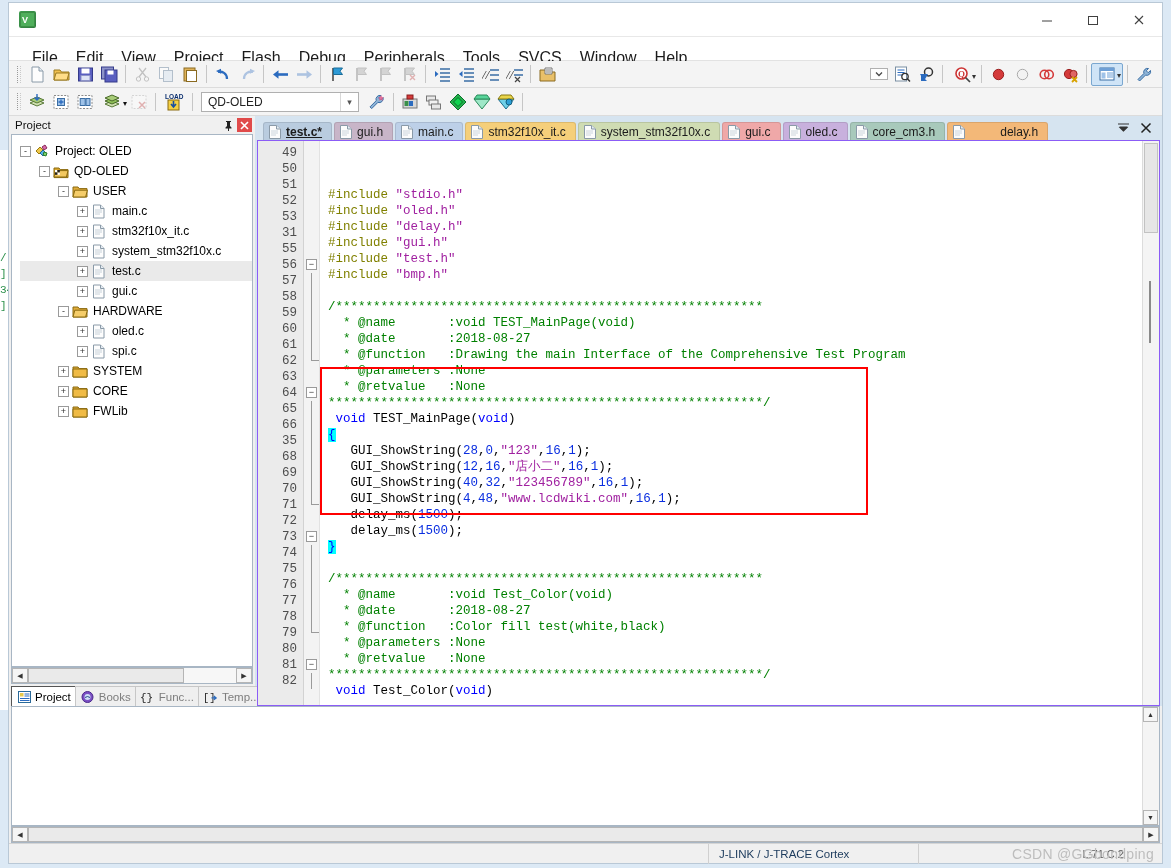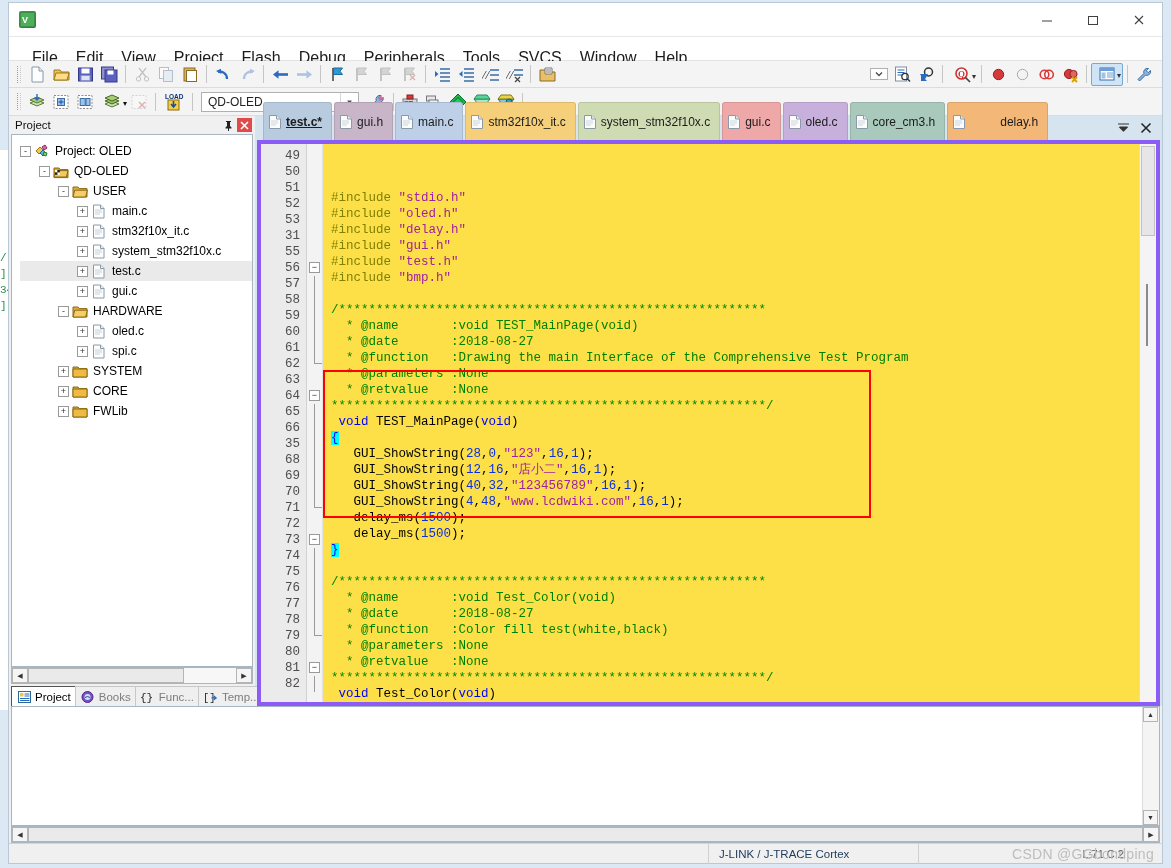--- a/index.html
+++ b/index.html
@@ -114,31 +114,31 @@
   }
   .ptab.active{ color:#000;background:#fff;border-color:#555;font-weight:normal;}
   .ptab .ico{ margin-right:3px;width:14px;}
 
   
   .edtabs{
     height:24px;flex:0 0 24px;display:flex;align-items:flex-end;background:#d6e4f0;padding-left:8px;
     position:relative;
   }
   .etab{
-    height:38px;display:flex;align-items:center;padding:0 9px 0 5px;font-size:12px;color:#1b1b1b;
+    height:18px;display:flex;align-items:center;padding:0 9px 0 5px;font-size:12px;color:#1b1b1b;
     border-top-left-radius:3px;border-top-right-radius:3px;margin-right:2px;white-space:nowrap;
     border:1px solid rgba(0,0,0,0.10);border-bottom:none;
   }
   .etab .fico{ width:12px;height:14px;margin-right:5px;flex:0 0 12px;}
   .etab.active span.lbl{ font-weight:bold; text-decoration:underline; }
   .edtab-ctrls{ margin-left:auto;display:flex;align-items:center;gap:10px;padding-right:10px;height:22px;color:#333;}
 
   
   .editor{
-    flex:1 1 auto; background:#fde047; border:4px solid #8b5cf6; margin:0 2px 0 2px;
+    flex:1 1 auto; background:#ffffff; border:1px solid #8b5cf6; margin:0 2px 0 2px;
     position:relative; overflow:hidden; display:flex; min-height:0;
   }
   .gutter{
     width:46px;flex:0 0 46px;background:#ebebeb;border-right:1px solid #d2d2d2;
     font-family:"Liberation Mono", monospace;font-size:12.5px;color:#4d4d4d;
     text-align:right;padding-top:4px;
   }
   .gline{ height:16px;line-height:16px;padding-right:6px;}
   .foldcol{ width:16px;flex:0 0 16px;background:#f3f3f3;border-right:1px solid #e2e2e2;padding-top:4px;position:relative;}
   .fline{height:16px;position:relative;}

